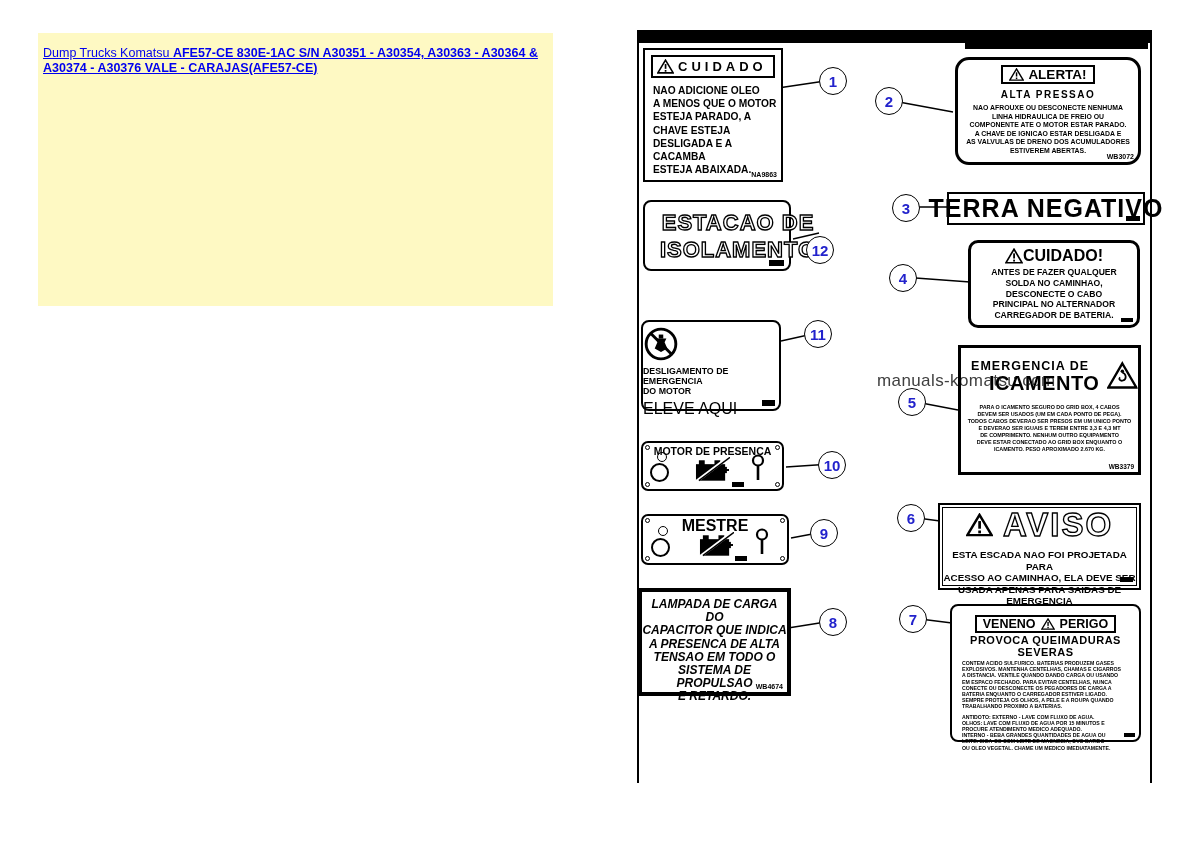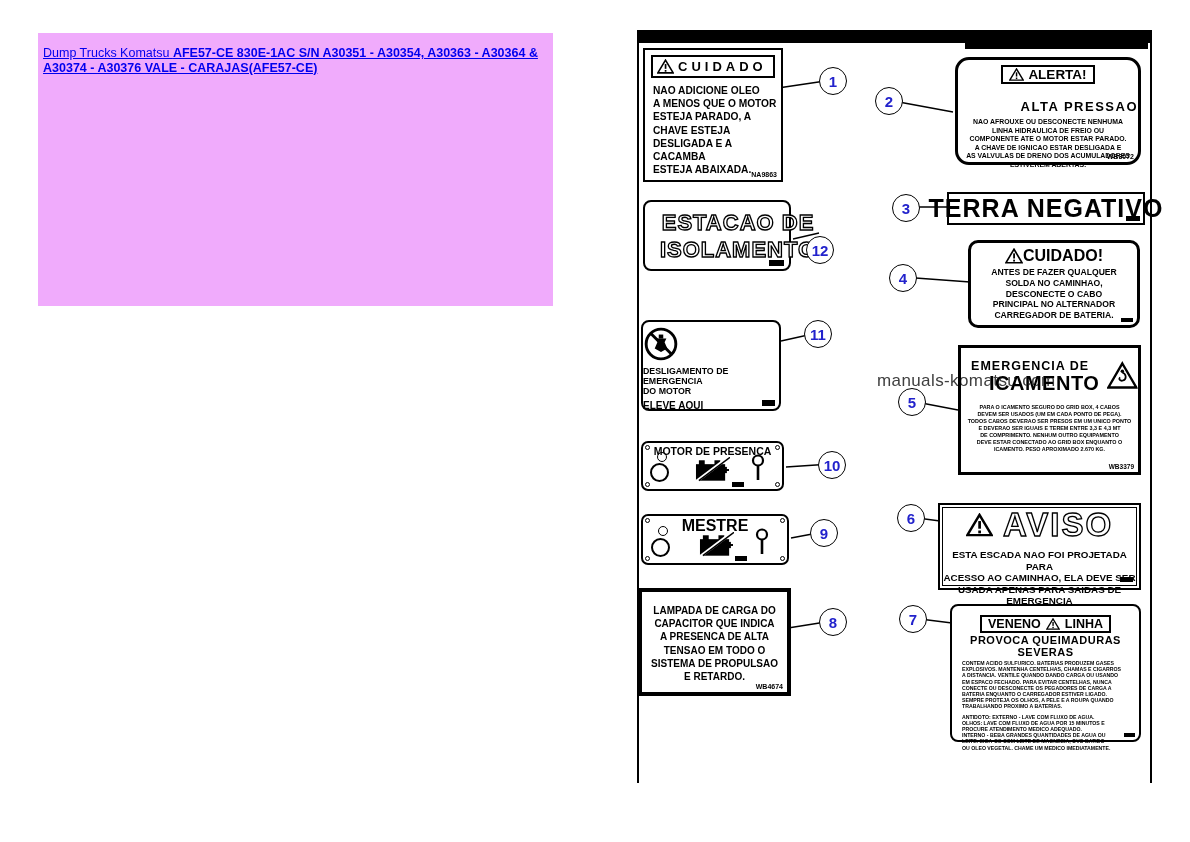--- a/index.html
+++ b/index.html
@@ -1,20 +1,20 @@
 <!DOCTYPE html>
 <html><head>
 <meta charset="utf-8">
 <style>
   html,body{margin:0;padding:0;background:#fff;}
   .page{position:relative;width:1190px;height:842px;background:#fff;overflow:hidden;
         font-family:"Liberation Sans", sans-serif;color:#000;}
 
   
-  .black-box{position:absolute;left:38px;top:33px;width:515px;height:273px;background:#f0abfc;}
+  .black-box{position:absolute;left:38px;top:33px;width:515px;height:273px;background:#fef9c3;}
   .header-link{display:block;padding:13px 6px 0 5px;color:#0000EE;text-decoration:underline;
                font-size:12.5px;line-height:15px;}
   .header-link .reg{font-weight:400;}
   .header-link .bld{font-weight:700;}
 
   
   .vline{position:absolute;width:2px;background:#000;}
   .topbar{position:absolute;background:#000;}
   .watermark{position:absolute;left:877px;top:371px;font-size:17px;color:#3f3f3f;
              letter-spacing:.4px;z-index:6;mix-blend-mode:darken;}
@@ -30,21 +30,21 @@
   .l1{left:643px;top:48px;width:140px;height:134px;}
   .l1-header{display:flex;align-items:center;gap:4px;border:2px solid #000;margin:5px 6px 0 6px;
              padding:2px 4px;}
   .l1-header-text{font-weight:700;font-size:13px;letter-spacing:4px;}
   .l1-body{font-weight:700;font-size:10.2px;line-height:13.2px;padding:6px 2px 0 8px;}
 
   
   .l2{left:955px;top:57px;width:186px;height:108px;border-width:3px;border-radius:14px;text-align:center;}
   .l2-headbox{display:inline-flex;align-items:center;gap:4px;border:2px solid #000;
               padding:0 6px;margin-top:5px;font-weight:700;font-size:13.5px;}
-  .l2-sub{font-weight:700;font-size:13px;letter-spacing:1.5px;margin-top:14px;text-align:right;}
+  .l2-sub{font-weight:700;font-size:10px;letter-spacing:1.5px;margin-top:4px;}
   .l2-body{font-weight:700;font-size:6.9px;line-height:8.6px;margin-top:4px;}
 
   
   .l3{left:947px;top:192px;width:198px;height:33px;display:flex;align-items:center;justify-content:center;}
   .l3-text{font-weight:700;font-size:25px;letter-spacing:1px;white-space:nowrap;}
 
   
   .l4{left:968px;top:240px;width:172px;height:88px;border-width:3px;border-radius:10px;text-align:center;}
   .l4-header{font-weight:700;font-size:16px;margin-top:4px;display:flex;align-items:center;justify-content:center;}
   .l4-body{font-weight:700;font-size:8.6px;line-height:10.8px;margin-top:2px;}
@@ -68,35 +68,35 @@
   
   .l7{left:950px;top:604px;width:191px;height:138px;border-radius:8px;text-align:center;}
   .l7-headbox{display:inline-flex;align-items:center;gap:5px;border:2px solid #000;padding:0 6px;
               margin-top:9px;font-weight:700;font-size:12.5px;}
   .l7-title{font-weight:700;font-size:11px;letter-spacing:.5px;margin-top:1px;}
   .l7-para{font-weight:700;font-size:5.2px;line-height:6.2px;text-align:left;margin:2px 7px 0 10px;}
   .l7-para2{margin-top:4px;}
 
   
   .l8{left:638px;top:588px;width:153px;height:108px;border-width:4px;text-align:center;}
-  .l8-body{font-weight:700;font-size:10px;line-height:13.2px;margin-top:12px;}
+  .l8-body{font-weight:700;font-size:12px;line-height:13.2px;margin-top:6px;font-style:italic;}
 
   
   .plate{border-radius:7px;}
   .hole{position:absolute;width:5px;height:5px;border:1.4px solid #000;border-radius:50%;box-sizing:border-box;}
   .plate-title{position:absolute;left:0;right:0;text-align:center;font-weight:700;}
   .sm-circle{position:absolute;border:1.8px solid #000;border-radius:50%;width:10px;height:10px;box-sizing:border-box;}
   .bg-circle{position:absolute;border:2.8px solid #000;border-radius:50%;width:19px;height:19px;box-sizing:border-box;}
   .l10{left:641px;top:441px;width:143px;height:50px;}
   .l9{left:641px;top:514px;width:148px;height:51px;}
 
   
   .l11{left:641px;top:320px;width:140px;height:91px;border-radius:8px;text-align:left;}
   .l11-body{font-weight:700;font-size:8.8px;line-height:9.8px;margin-top:1px;}
-  .l11-action{font-weight:700;font-size:10px;margin-top:4px;}
+  .l11-action{font-weight:400;font-size:16px;margin-top:4px;}
 
   
   .l12{left:643px;top:200px;width:148px;height:71px;border-radius:8px;
        display:flex;align-items:center;justify-content:center;}
   .l12-text{font-weight:700;font-size:22px;line-height:27px;letter-spacing:1px;text-align:center;margin-left:42px;}
 
   
   .callout{position:absolute;width:26px;height:26px;border:1.6px solid #000;border-radius:50%;
            background:#fff;display:flex;align-items:center;justify-content:center;
            color:#2222CC;font-weight:700;font-size:15px;z-index:3;}
@@ -259,21 +259,21 @@
       <div class="mark" style="right:3px;bottom:3px;width:13px;height:5px;"></div>
     </div>
   </div>
 
   <div class="label l7">
     <div class="l7-headbox">
       <span>VENENO</span>
       <svg class="tri" width="14" height="12">
           <use href="#tri"></use>
         </svg>
-      <span>LINHA</span>
+      <span>PERIGO</span>
     </div>
     <div class="l7-title">PROVOCA QUEIMADURAS SEVERAS</div>
     <div class="l7-para pre">CONTEM ACIDO SULFURICO. BATERIAS PRODUZEM GASES
 EXPLOSIVOS. MANTENHA CENTELHAS, CHAMAS E CIGARROS
 A DISTANCIA. VENTILE QUANDO DANDO CARGA OU USANDO
 EM ESPACO FECHADO. PARA EVITAR CENTELHAS, NUNCA
 CONECTE OU DESCONECTE OS PEGADORES DE CARGA A
 BATERIA ENQUANTO O CARREGADOR ESTIVER LIGADO.
 SEMPRE PROTEJA OS OLHOS, A PELE E A ROUPA QUANDO
 TRABALHANDO PROXIMO A BATERIAS.</div>

